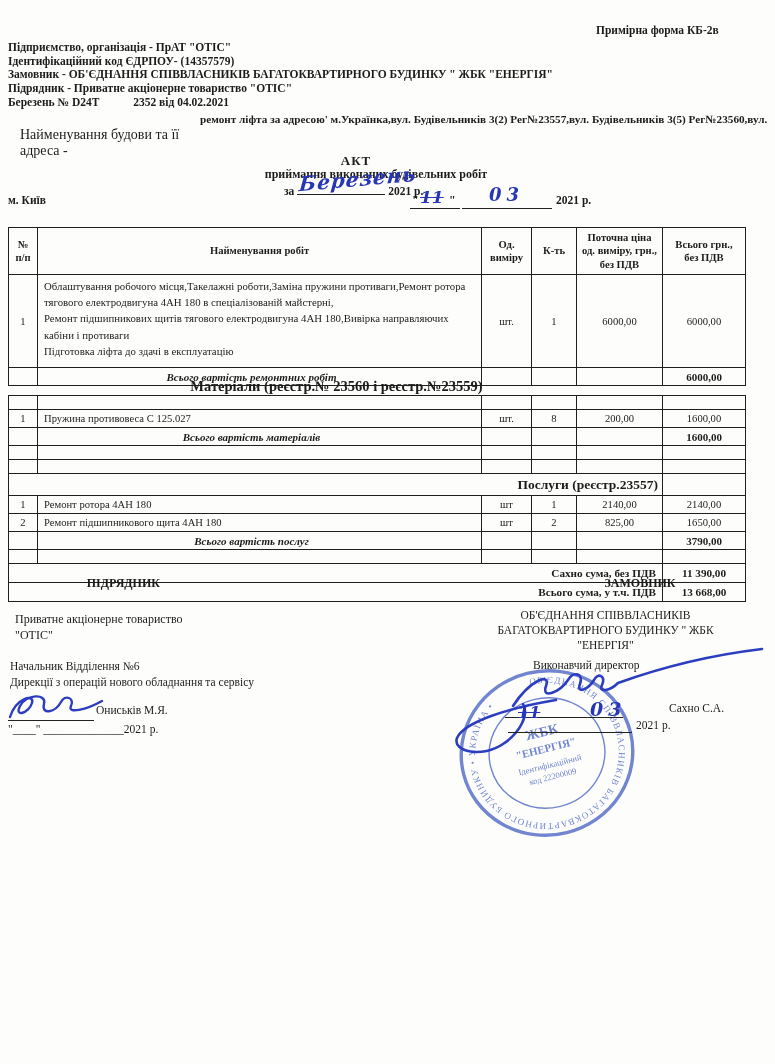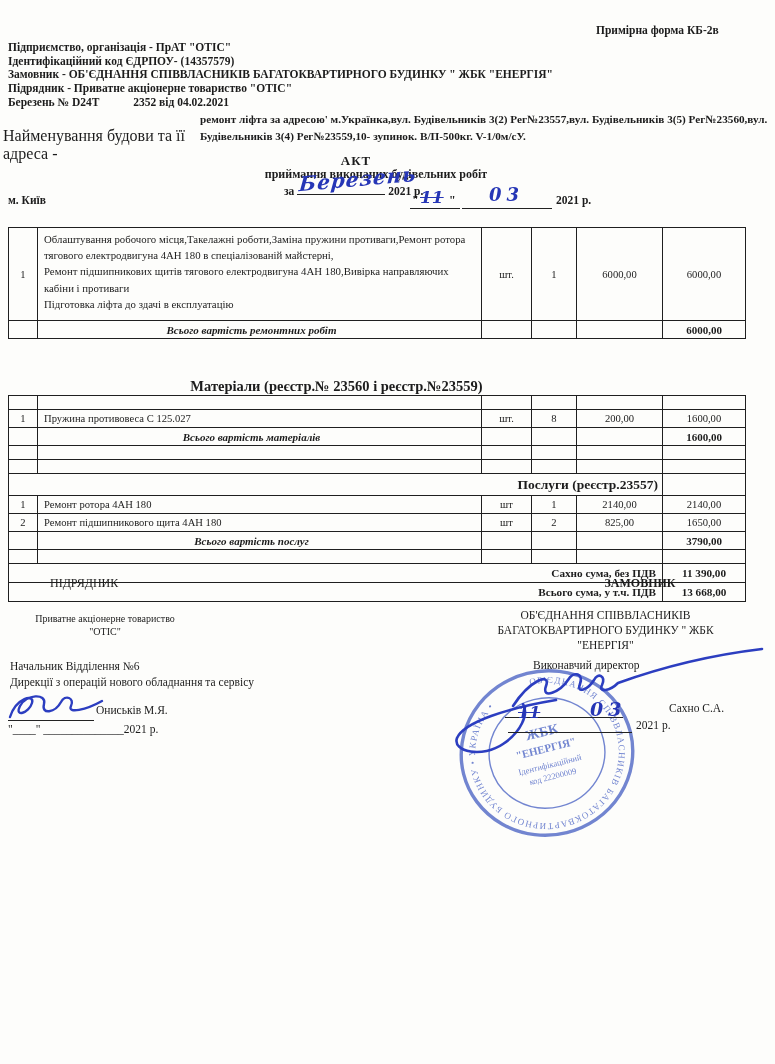--- a/index.html
+++ b/index.html
@@ -8,21 +8,21 @@
     background:#fdfdfb; overflow:hidden;
     font-family:"Liberation Serif","DejaVu Serif",serif; color:#1c1c1c;
     -webkit-font-smoothing:antialiased;
   }
   .abs { position:absolute; }
 
   
   .form-label { left:596px; top:24px; font-size:11.5px; font-weight:bold; }
   .hdr { left:8px; font-size:11.5px; font-weight:600; white-space:nowrap; }
   .hdr .lbl { font-weight:bold; }
-  .addr-label { left:3px; top:127px; width:190px; font-size:16px; }
+  .addr-label { left:20px; top:127px; width:190px; font-size:14px; }
   .addr-value { left:200px; top:111px; width:570px; font-size:11.2px; font-weight:600; line-height:1.55; }
 
   
   .act-title { left:0; top:153px; width:712px; text-align:center; font-size:13px; font-weight:bold; letter-spacing:1px; }
   .act-sub   { left:0; top:167px; width:752px; text-align:center; font-size:12px; font-weight:bold; }
   .period    { left:284px; top:183px; font-size:11.5px; font-weight:600; }
   .period .blank { display:inline-block; width:88px; border-bottom:1.2px solid #222; height:11px; }
   .hw { color:#2636b6; font-family:"DejaVu Serif",serif; font-style:italic; font-weight:bold; }
   .hw-month { left:299px; top:167px; font-size:20px; transform:rotate(-5deg) skewX(-10deg); letter-spacing:1px; }
   .dq { font-size:12px; font-weight:bold; }
@@ -55,23 +55,23 @@
   .tbl2 { left:8px; top:395px; }
   .tbl2 tr.spacer td { height:11px; }
   .tbl2 tr.data td { height:15px; }
   .tbl2 td.name2 { padding-left:6px; }
   .tbl2 .svc-title { text-align:right; font-size:13.5px; font-weight:bold; padding-left:105px; height:19px; }
   .tbl2 tr.grand td { height:16px; }
   .tbl2 .glabel { text-align:right; font-weight:bold; font-size:11.2px; padding-right:6px; }
   .tbl2 .gvalue { text-align:center; font-weight:bold; font-size:11.2px; }
 
   
-  .sg-title-l { left:50px; top:576px; width:110px; text-align:left; font-weight:normal; font-size:12px; }
+  .sg-title-l { left:50px; top:576px; width:110px; text-align:right; font-weight:bold; font-size:12px; }
   .sg-title-r { left:585px; top:576px; width:110px; text-align:center; font-weight:bold; font-size:12px; }
-  .sg-comp-l { left:15px; top:612px; width:180px; text-align:center; font-size:10px; line-height:1.3; }
+  .sg-comp-l { left:15px; top:612px; width:180px; text-align:left; font-size:12px; line-height:1.3; }
   .sg-comp-r { left:488px; top:608px; width:235px; text-align:center; font-size:11.5px; line-height:1.3; }
   .sg-pos-l { left:10px; top:659px; font-size:11.5px; line-height:1.35;font-family:Liberation Serif, serif; }
   .sg-pos-r { left:533px; top:659px; font-size:11.5px; }
   .sg-uline-l { left:8px; top:719px; width:86px; }
   .sg-name-l { left:96px; top:704px; font-size:11.5px; }
   .sg-date-l { left:8px; top:723px; font-size:11.5px; }
   .sg-uline-r1 { left:505px; top:716px; width:118px; }
   .sg-name-r { left:627px; top:702px; font-size:11.5px;margin-left:42px; }
   .hw-day-r { left:518px; top:703px; font-size:16px; text-decoration:line-through; }
   .hw-mon-r { left:590px; top:698px; font-size:19px; letter-spacing:5px; }
@@ -108,21 +108,20 @@
   </div>
   <div class="abs hdr" style="top:96px">
     <span class="lbl">Березень № D24T</span>
     <span style="display:inline-block;width:28px"></span>
     <span>2352 від 04.02.2021</span>
   </div>
 
   <div class="abs addr-label">Найменування будови та її адреса -</div>
   <div class="abs addr-value">
     <div>ремонт ліфта за адресою' м.Українка,вул. Будівельників 3(2) Рег№23557,вул. Будівельників 3(5) Рег№23560,вул.</div>
-    <div>Будівельників 3(4) Рег№23559,10- зупинок. В/П-500кг. V-1/0м/сУ.</div>
   </div>
 
   <div class="abs act-sub">приймання виконаних будівельних робіт</div>
   <div class="abs act-title">АКТ</div>
   <div class="abs period">
     <span>за</span>
     <span class="blank"></span>
     <span>2021 р.</span>
   </div>
   <div class="abs hw hw-month">Березень</div>
@@ -140,20 +139,28 @@
   <table class="abs doc works">
     <colgroup>
       <col style="width:29px">
         <col style="width:444px">
         <col style="width:50px">
       <col style="width:45px">
         <col style="width:86px">
         <col style="width:83px">
     </colgroup>
     <tbody>
+        <tr>
+      <th>№ п/п</th>
+      <th>Найменування робіт</th>
+      <th>Од. виміру</th>
+      <th>К-ть</th>
+      <th>Поточна ціна од. виміру, грн., без ПДВ</th>
+      <th>Всього грн., без ПДВ</th>
+    </tr>
     <tr class="data">
       <td class="num">1</td>
       <td class="name">Облаштування робочого місця,Такелажні роботи,Заміна пружини противаги,Ремонт ротора
 тягового електродвигуна 4АН 180 в спеціалізованій майстерні,
 Ремонт підшипникових щитів тягового електродвигуна 4АН 180,Вивірка направляючих
 кабіни і противаги
 Підготовка ліфта до здачі в експлуатацію</td>
       <td class="unit">шт.</td>
       <td class="qty">1</td>
       <td class="price">6000,00</td>

